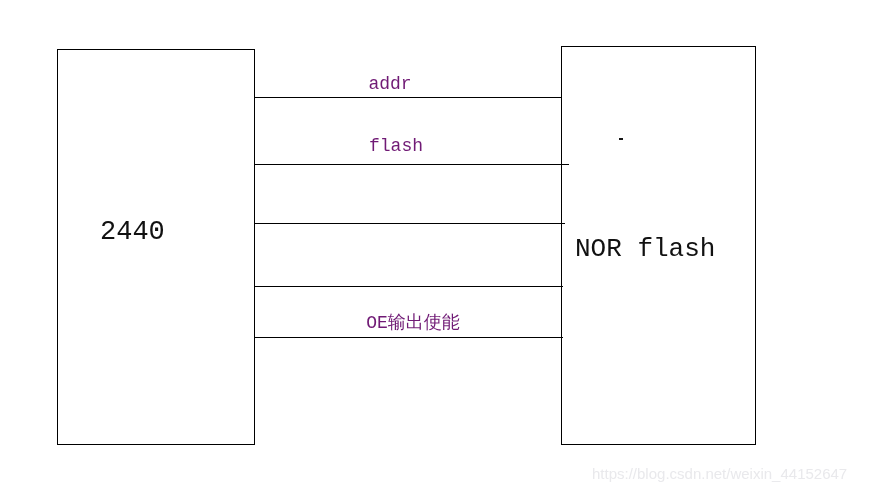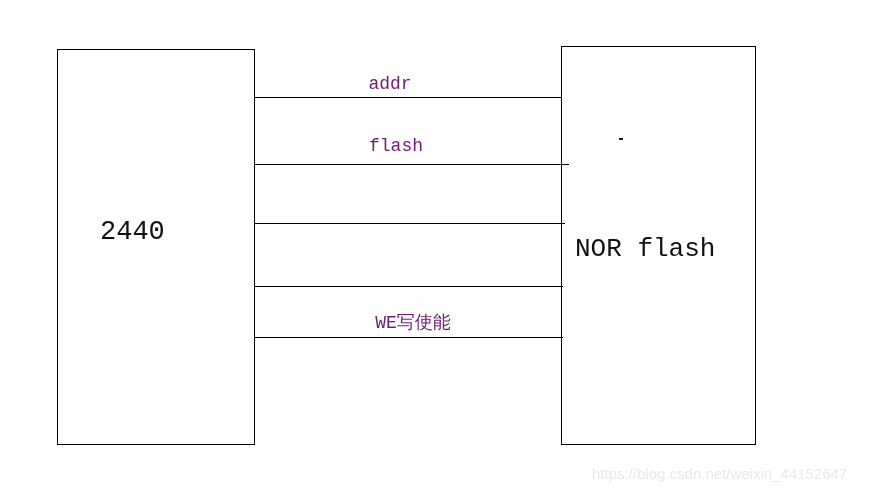--- a/index.html
+++ b/index.html
@@ -85,19 +85,19 @@
   <div class="box-label label-nor">NOR flash</div>
 
   <div class="wire wire-1"></div>
   <div class="wire wire-2"></div>
   <div class="wire wire-3"></div>
   <div class="wire wire-4"></div>
   <div class="wire wire-5"></div>
 
   <div class="wire-label wlabel-1">addr</div>
   <div class="wire-label wlabel-2">flash</div>
-  <div class="wire-label wlabel-5">WE写使能</div>
+  <div class="wire-label wlabel-5">OE输出使能</div>
 
   <div class="stray-dot"></div>
 
   <div class="watermark">https://blog.csdn.net/weixin_44152647</div>
 
 </div>
 
 </body></html>

